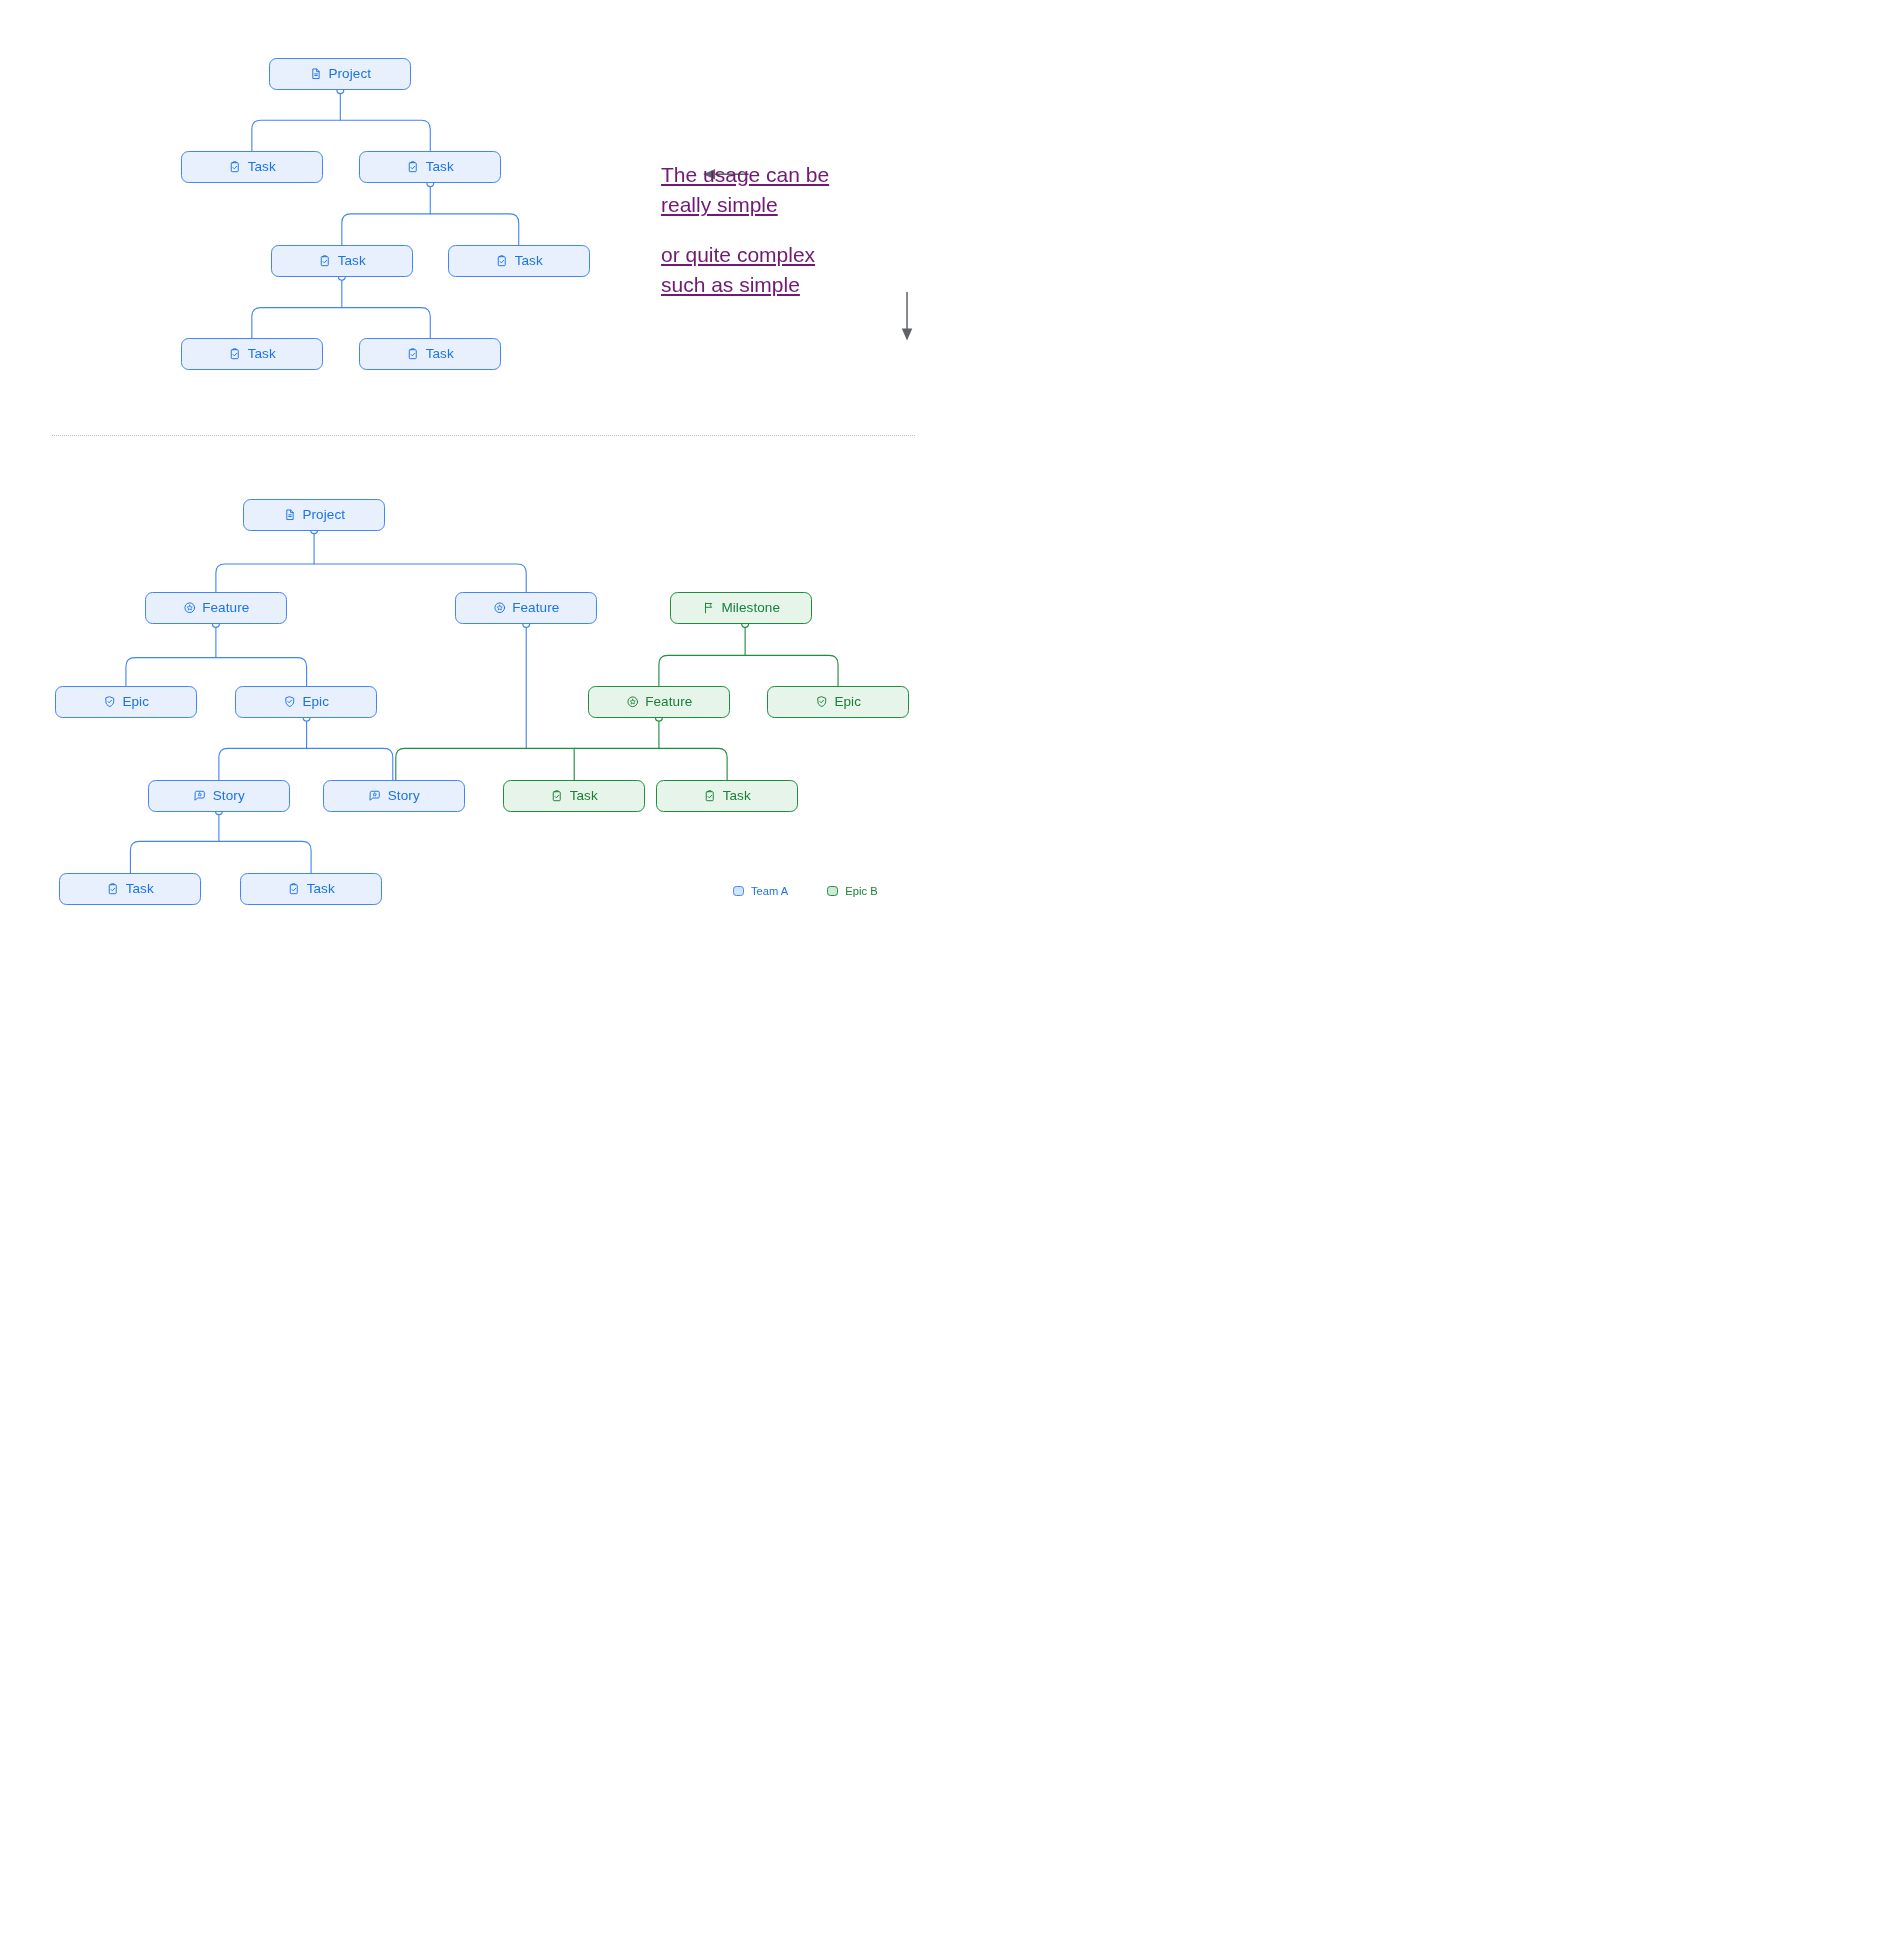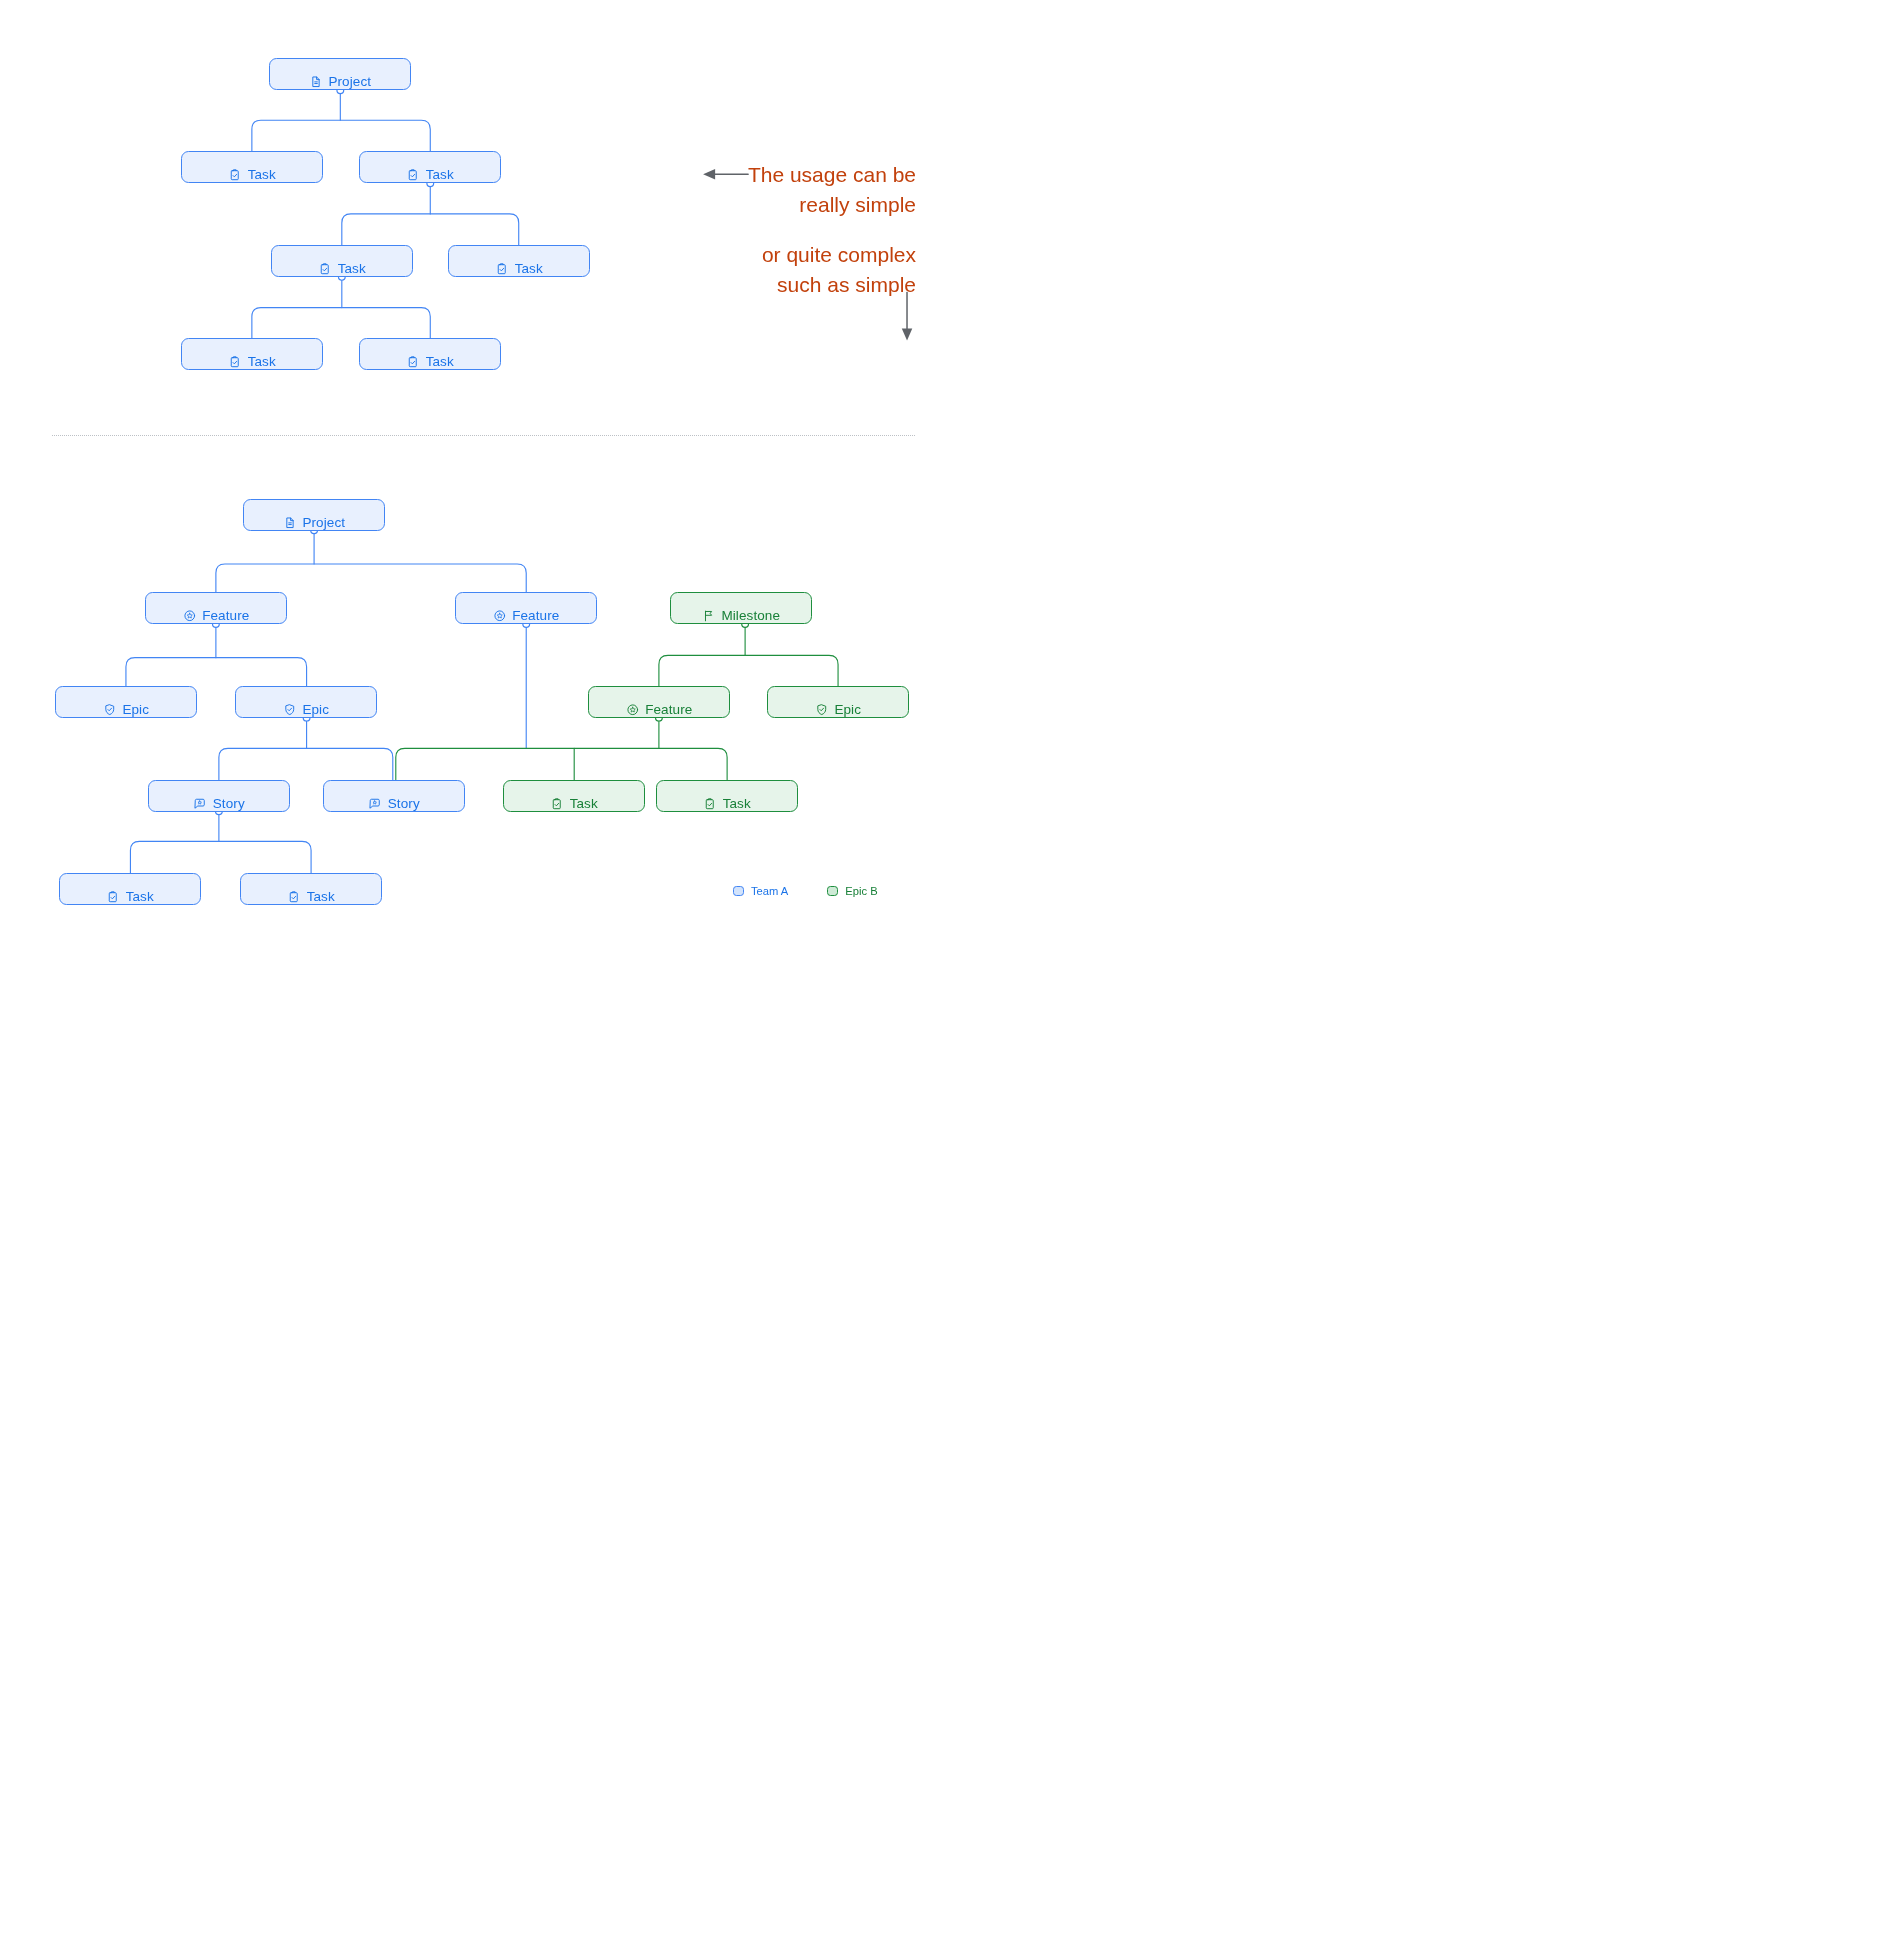--- a/index.html
+++ b/index.html
@@ -2,32 +2,32 @@
 <html style="font-size:12px"><head>
 <meta charset="utf-8">
 <style>
   html,body{margin:0;padding:0;background:#ffffff;}
   body{font-family:"Liberation Sans","DejaVu Sans",sans-serif;}
   #canvas{position:relative;width:949px;height:978px;background:#ffffff;overflow:hidden;}
   #wires{position:absolute;left:0;top:0;width:949px;height:978px;}
 
   .node{
     position:absolute;width:142px;height:31.5px;box-sizing:border-box;
-    display:flex;align-items:flex-end;justify-content:center;gap:6px;
+    display:flex;align-items:center;justify-content:center;gap:6px;
     border-radius:7.5px;font-size:13.5px;font-weight:500;letter-spacing:0.1px;
   }
   .node.blue{background:#E8F0FE;border:1.1px solid #4285F4;color:#1A73E8;}
   .node.green{background:#E6F4EA;border:1.1px solid #1E8E3E;color:#188038;}
   .ic{width:13.5px;height:13.5px;flex:none;stroke:currentColor;fill:none;
       stroke-width:1.7;stroke-linecap:round;stroke-linejoin:round;}
   .lbl{white-space:nowrap;}
 
   .note{
-    position:absolute;top:160px;right:33px;width:255px;text-align:right;
-    color:#c2410c;font-size:21px;line-height:1.45;
+    position:absolute;top:160px;right:33px;width:255px;
+    color:#701a75;font-size:21px;line-height:1.45;text-decoration:underline;
   }
   .note .p2{margin-top:19px;}
 
   .divider{
     position:absolute;left:52px;top:435px;width:863px;height:0;
     border-top:1.9px dotted #BDC1C6;
   }
 
   .legend{
     position:absolute;left:733px;top:885px;display:flex;align-items:center;gap:39px;

